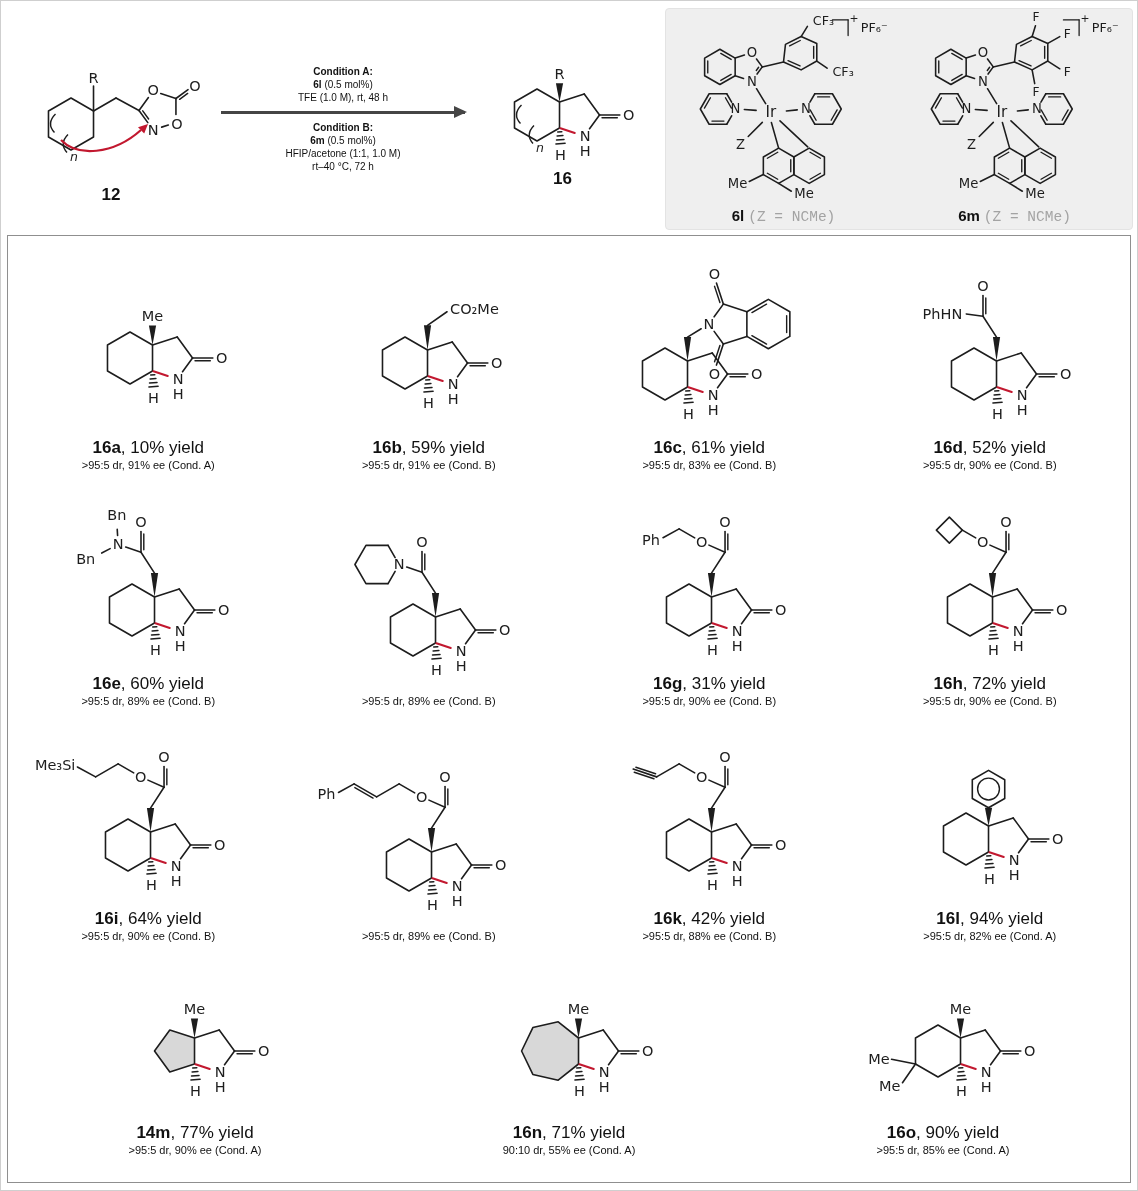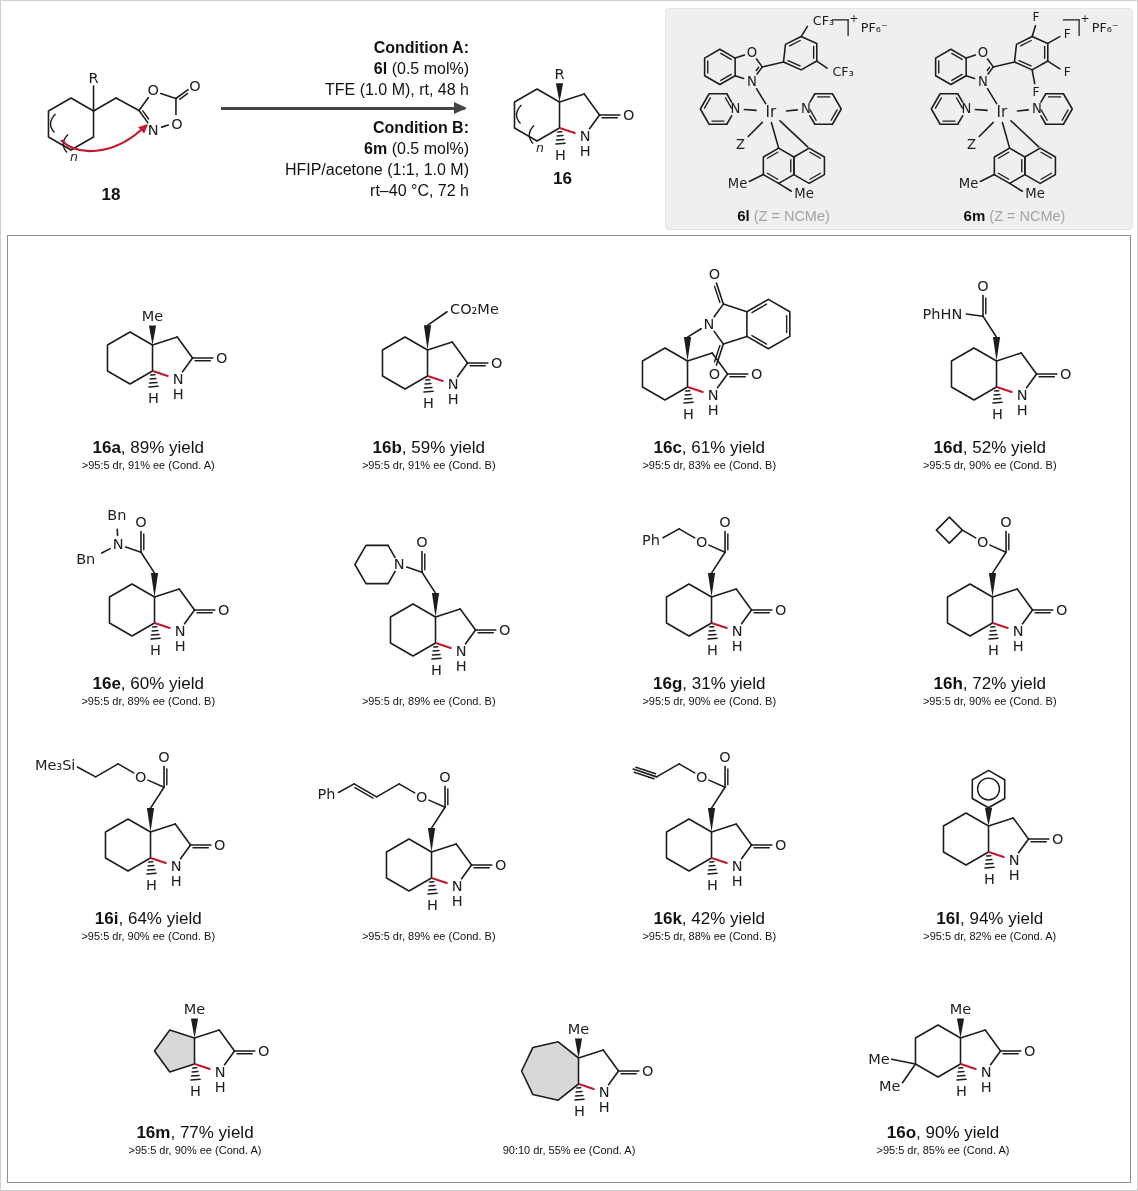--- a/index.html
+++ b/index.html
@@ -1,28 +1,28 @@
 <!DOCTYPE html>
 <html><head>
 <meta charset="utf-8">
 <style>
   *{box-sizing:border-box}
   body{margin:0;background:#ffffff;font-family:"Liberation Sans","DejaVu Sans",sans-serif;color:#111}
   .figure{width:1138px;height:1191px;border:1px solid #cfcfcf;background:#fff;padding:4px 4px 6px 4px;margin:0 auto;}
   .scheme{display:flex;align-items:center;height:228px;padding-left:6px;}
   .mol{text-align:center;}
   .mol-label{font-weight:bold;font-size:17px;margin-top:-2px;}
-  .conds{width:252px;text-align:right;font-size:16px;line-height:1.32;margin:0 6px;}
+  .conds{width:252px;text-align:center;font-size:10px;line-height:1.32;margin:0 6px;}
   .conds .bold{font-weight:bold;}
   .arrow{position:relative;height:2.2px;background:#454545;width:244px;margin:7px auto;}
   .arrow::after{content:"";position:absolute;right:-2px;top:-5.4px;border-left:13px solid #454545;border-top:6.5px solid transparent;border-bottom:6.5px solid transparent;}
   .catbox{margin-left:auto;background:#efefef;border:1px solid #e3e3e3;border-radius:4px;width:468px;height:222px;display:flex;padding:2px;}
   .cat{width:50%;text-align:center;}
   .cat-cap{font-size:14.5px;margin-top:-4px;}
-  .gray{color:#a3a3a3;}
+  .gray{color:#a3a3a3;font-family:Liberation Mono, monospace;}
   .cat-cap b{color:#111;font-size:15px;}
   .gridbox{border:1.5px solid #8f8f8f;margin:2px 2px 0 2px;height:948px;display:flex;flex-direction:column;justify-content:space-evenly;}
   .prow{display:flex;justify-content:space-around;align-items:flex-end;}
   .cell{width:25%;text-align:center;}
   .cell.wide{width:33.33%;}
   .cap1{font-size:17px;}
   .cap2{font-size:11px;margin-top:1px;}
   svg{display:inline-block}
   svg text{font-family:"DejaVu Sans","Liberation Sans",sans-serif;}
 </style>
@@ -49,21 +49,21 @@
           <text x="142.112" y="71.084" font-size="14.5" text-anchor="middle" dominant-baseline="central" fill="#1d1d1d">O</text>
           <line x1="164.936" y1="79.5" x2="177.036" y2="70.7" stroke="#1d1d1d" stroke-width="1.6" stroke-linecap="round"></line>
           <line x1="168.60472096424812" y1="80.29403179186131" x2="176.66104054273217" y2="74.43489028023654" stroke="#1d1d1d" stroke-width="1.45" stroke-linecap="round"></line>
           <text x="184.036" y="66.7" font-size="14.5" text-anchor="middle" dominant-baseline="central" fill="#1d1d1d">O</text>
           <path d="M 44.5,95 Q 35,104.5 43.5,113.5" fill="none" stroke="#1d1d1d" stroke-width="1.4"></path>
           <path d="M 57,115.5 Q 48,124.5 56,133.5" fill="none" stroke="#1d1d1d" stroke-width="1.4"></path>
           <text x="63" y="137" font-size="12.5" text-anchor="middle" dominant-baseline="central" fill="#1d1d1d" font-style="italic">n</text>
           <path d="M 50,121 C 66,138 102,136 130,111" fill="none" stroke="#c2182f" stroke-width="2.2"></path>
           <polygon points="137,105 133.2,114.6 127,108.2" fill="#c2182f"></polygon>
         </svg>
-      <div class="mol-label">18</div>
+      <div class="mol-label">12</div>
     </div>
     <div class="conds">
       <div class="bold">Condition A:</div>
       <div><b>6l</b><span> (0.5 mol%)</span></div>
       <div>TFE (1.0 M), rt, 48 h</div>
       <div class="arrow"></div>
       <div class="bold">Condition B:</div>
       <div><b>6m</b><span> (0.5 mol%)</span></div>
       <div>HFIP/acetone (1:1, 1.0 M)</div>
       <div>rt–40 °C, 72 h</div>
@@ -237,21 +237,21 @@
             <text x="209.81" y="96" font-size="14.5" text-anchor="middle" dominant-baseline="central" fill="#1d1d1d">O</text>
             <text x="166.242" y="117.034" font-size="14.5" text-anchor="middle" dominant-baseline="central" fill="#1d1d1d">N</text>
             <text x="166.242" y="131.534" font-size="14.5" text-anchor="middle" dominant-baseline="central" fill="#1d1d1d">H</text>
             <line x1="142.8118010688781" y1="112.76885890584116" x2="138.72019893112187" y2="113.03114109415885" stroke="#1d1d1d" stroke-width="1.5" stroke-linecap="round"></line>
             <line x1="143.91006004865682" y1="116.6144833302143" x2="138.12193995134317" y2="116.9855166697857" stroke="#1d1d1d" stroke-width="1.5" stroke-linecap="round"></line>
             <line x1="145.00831902843555" y1="120.46010775458745" x2="137.52368097156443" y2="120.93989224541252" stroke="#1d1d1d" stroke-width="1.5" stroke-linecap="round"></line>
             <line x1="146.10657800821429" y1="124.30573217896061" x2="136.9254219917857" y2="124.89426782103938" stroke="#1d1d1d" stroke-width="1.5" stroke-linecap="round"></line>
             <text x="141.516" y="135.6" font-size="14.5" text-anchor="middle" dominant-baseline="central" fill="#1d1d1d">H</text>
             <polygon points="140.516,83 144.11599999999999,63.5 136.916,63.5" fill="#1d1d1d"></polygon>
             <text x="140.516" y="53.5" font-size="14.5" text-anchor="middle" dominant-baseline="central" fill="#1d1d1d">Me</text>
-          </svg><div class="cap1"><b>16a</b><span>, </span><span>89% yield</span></div><div class="cap2">&gt;95:5 dr, 91% ee (Cond. A)</div></div>
+          </svg><div class="cap1"><b>16a</b><span>, </span><span>10% yield</span></div><div class="cap2">&gt;95:5 dr, 91% ee (Cond. A)</div></div>
         <div class="cell"><svg width="272" height="172" viewBox="0 0 272 172">
             <polygon points="134.516,88 134.516,114 112,127 89.48400000000001,114 89.48400000000001,88 112,75" fill="none" stroke="#1d1d1d" stroke-width="1.6" stroke-linejoin="round"></polygon>
             <line x1="134.516" y1="88" x2="159.242" y2="79.966" stroke="#1d1d1d" stroke-width="1.6" stroke-linecap="round"></line>
             <line x1="159.242" y1="79.966" x2="174.53" y2="101" stroke="#1d1d1d" stroke-width="1.6" stroke-linecap="round"></line>
             <line x1="174.53" y1="101" x2="164.53340475044646" y2="114.75381897430069" stroke="#1d1d1d" stroke-width="1.6" stroke-linecap="round"></line>
             <line x1="149.73143886033864" y1="118.94381767386398" x2="135.46705611396612" y2="114.3090182326136" stroke="#c2182f" stroke-width="2.1" stroke-linecap="round"></line>
             <line x1="174.53" y1="101" x2="194.81" y2="101" stroke="#1d1d1d" stroke-width="1.6" stroke-linecap="round"></line>
             <line x1="177.03" y1="103.8" x2="192.31" y2="103.8" stroke="#1d1d1d" stroke-width="1.45" stroke-linecap="round"></line>
             <text x="203.81" y="101" font-size="14.5" text-anchor="middle" dominant-baseline="central" fill="#1d1d1d">O</text>
             <text x="160.242" y="122.034" font-size="14.5" text-anchor="middle" dominant-baseline="central" fill="#1d1d1d">N</text>
@@ -556,40 +556,40 @@
             <text x="223.81" y="82" font-size="14.5" text-anchor="middle" dominant-baseline="central" fill="#1d1d1d">O</text>
             <text x="180.242" y="103.034" font-size="14.5" text-anchor="middle" dominant-baseline="central" fill="#1d1d1d">N</text>
             <text x="180.242" y="117.534" font-size="14.5" text-anchor="middle" dominant-baseline="central" fill="#1d1d1d">H</text>
             <line x1="156.8118010688781" y1="98.76885890584116" x2="152.72019893112187" y2="99.03114109415885" stroke="#1d1d1d" stroke-width="1.5" stroke-linecap="round"></line>
             <line x1="157.91006004865682" y1="102.6144833302143" x2="152.12193995134317" y2="102.9855166697857" stroke="#1d1d1d" stroke-width="1.5" stroke-linecap="round"></line>
             <line x1="159.00831902843555" y1="106.46010775458745" x2="151.52368097156443" y2="106.93989224541252" stroke="#1d1d1d" stroke-width="1.5" stroke-linecap="round"></line>
             <line x1="160.10657800821429" y1="110.30573217896061" x2="150.9254219917857" y2="110.89426782103938" stroke="#1d1d1d" stroke-width="1.5" stroke-linecap="round"></line>
             <text x="155.516" y="121.6" font-size="14.5" text-anchor="middle" dominant-baseline="central" fill="#1d1d1d">H</text>
             <polygon points="154.516,69 158.11599999999999,49.5 150.916,49.5" fill="#1d1d1d"></polygon>
             <text x="154.516" y="39.5" font-size="14.5" text-anchor="middle" dominant-baseline="central" fill="#1d1d1d">Me</text>
-          </svg><div class="cap1"><b>16m</b><span>, </span><span>77% yield</span></div><div class="cap2">&gt;95:5 dr, 90% ee (Cond. A)</div></div>
+          </svg><div class="cap1"><b>14m</b><span>, </span><span>77% yield</span></div><div class="cap2">&gt;95:5 dr, 90% ee (Cond. A)</div></div>
         <div class="cell wide"><svg width="310" height="150" viewBox="0 0 310 150">
             <polygon points="164.516,69 164.516,95 144.1928742060806,111.20105744347491 118.85340861711592,105.41755624915443 107.576,82 118.85340861711592,58.58244375084557 144.1928742060806,52.79894255652509" fill="#d8d8d8" stroke="#1d1d1d" stroke-width="1.6" stroke-linejoin="round"></polygon>
             <line x1="164.516" y1="69" x2="189.242" y2="60.965999999999994" stroke="#1d1d1d" stroke-width="1.6" stroke-linecap="round"></line>
             <line x1="189.242" y1="60.965999999999994" x2="204.53" y2="82" stroke="#1d1d1d" stroke-width="1.6" stroke-linecap="round"></line>
             <line x1="204.53" y1="82" x2="194.53340475044646" y2="95.75381897430069" stroke="#1d1d1d" stroke-width="1.6" stroke-linecap="round"></line>
             <line x1="179.73143886033864" y1="99.94381767386398" x2="165.46705611396612" y2="95.3090182326136" stroke="#c2182f" stroke-width="2.1" stroke-linecap="round"></line>
             <line x1="204.53" y1="82" x2="224.81" y2="82" stroke="#1d1d1d" stroke-width="1.6" stroke-linecap="round"></line>
             <line x1="207.03" y1="84.8" x2="222.31" y2="84.8" stroke="#1d1d1d" stroke-width="1.45" stroke-linecap="round"></line>
             <text x="233.81" y="82" font-size="14.5" text-anchor="middle" dominant-baseline="central" fill="#1d1d1d">O</text>
             <text x="190.242" y="103.034" font-size="14.5" text-anchor="middle" dominant-baseline="central" fill="#1d1d1d">N</text>
             <text x="190.242" y="117.534" font-size="14.5" text-anchor="middle" dominant-baseline="central" fill="#1d1d1d">H</text>
             <line x1="166.8118010688781" y1="98.76885890584116" x2="162.72019893112187" y2="99.03114109415885" stroke="#1d1d1d" stroke-width="1.5" stroke-linecap="round"></line>
             <line x1="167.91006004865682" y1="102.6144833302143" x2="162.12193995134317" y2="102.9855166697857" stroke="#1d1d1d" stroke-width="1.5" stroke-linecap="round"></line>
             <line x1="169.00831902843555" y1="106.46010775458745" x2="161.52368097156443" y2="106.93989224541252" stroke="#1d1d1d" stroke-width="1.5" stroke-linecap="round"></line>
             <line x1="170.10657800821429" y1="110.30573217896061" x2="160.9254219917857" y2="110.89426782103938" stroke="#1d1d1d" stroke-width="1.5" stroke-linecap="round"></line>
             <text x="165.516" y="121.6" font-size="14.5" text-anchor="middle" dominant-baseline="central" fill="#1d1d1d">H</text>
             <polygon points="164.516,69 168.11599999999999,49.5 160.916,49.5" fill="#1d1d1d"></polygon>
             <text x="164.516" y="39.5" font-size="14.5" text-anchor="middle" dominant-baseline="central" fill="#1d1d1d">Me</text>
-          </svg><div class="cap2">90:10 dr, 55% ee (Cond. A)</div></div>
+          </svg><div class="cap1"><b>16n</b><span>, </span><span>71% yield</span></div><div class="cap2">90:10 dr, 55% ee (Cond. A)</div></div>
         <div class="cell wide"><svg width="310" height="150" viewBox="0 0 310 150">
             <polygon points="172.516,69 172.516,95 150,108 127.48400000000001,95 127.48400000000001,69 150,56" fill="none" stroke="#1d1d1d" stroke-width="1.6" stroke-linejoin="round"></polygon>
             <line x1="172.516" y1="69" x2="197.242" y2="60.965999999999994" stroke="#1d1d1d" stroke-width="1.6" stroke-linecap="round"></line>
             <line x1="197.242" y1="60.965999999999994" x2="212.53" y2="82" stroke="#1d1d1d" stroke-width="1.6" stroke-linecap="round"></line>
             <line x1="212.53" y1="82" x2="202.53340475044646" y2="95.75381897430069" stroke="#1d1d1d" stroke-width="1.6" stroke-linecap="round"></line>
             <line x1="187.73143886033864" y1="99.94381767386398" x2="173.46705611396612" y2="95.3090182326136" stroke="#c2182f" stroke-width="2.1" stroke-linecap="round"></line>
             <line x1="212.53" y1="82" x2="232.81" y2="82" stroke="#1d1d1d" stroke-width="1.6" stroke-linecap="round"></line>
             <line x1="215.03" y1="84.8" x2="230.31" y2="84.8" stroke="#1d1d1d" stroke-width="1.45" stroke-linecap="round"></line>
             <text x="241.81" y="82" font-size="14.5" text-anchor="middle" dominant-baseline="central" fill="#1d1d1d">O</text>
             <text x="198.242" y="103.034" font-size="14.5" text-anchor="middle" dominant-baseline="central" fill="#1d1d1d">N</text>

